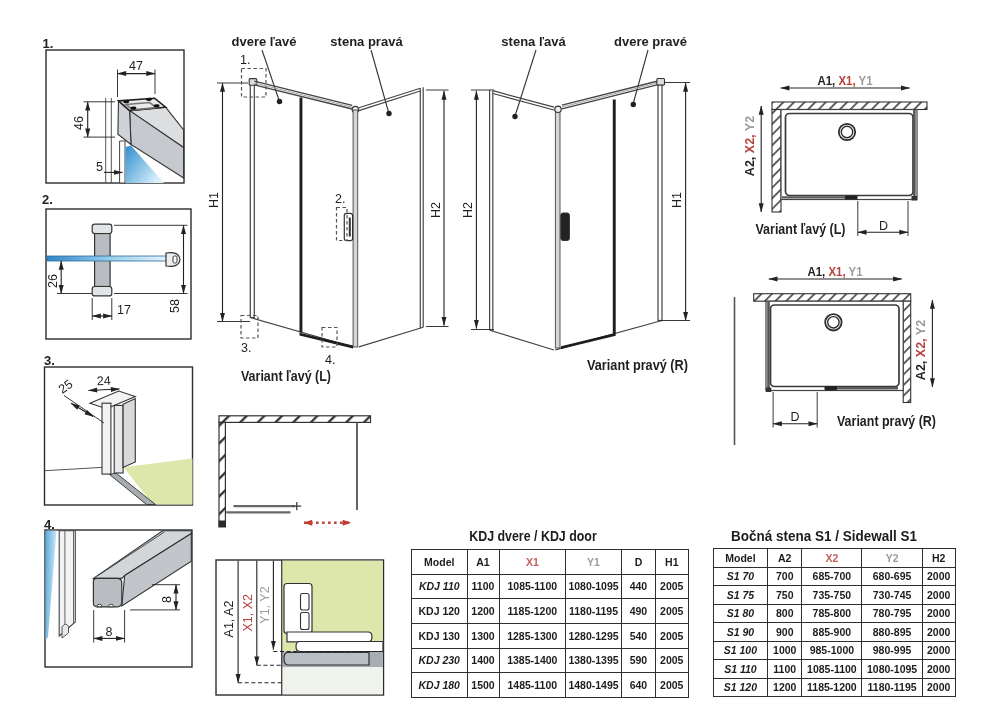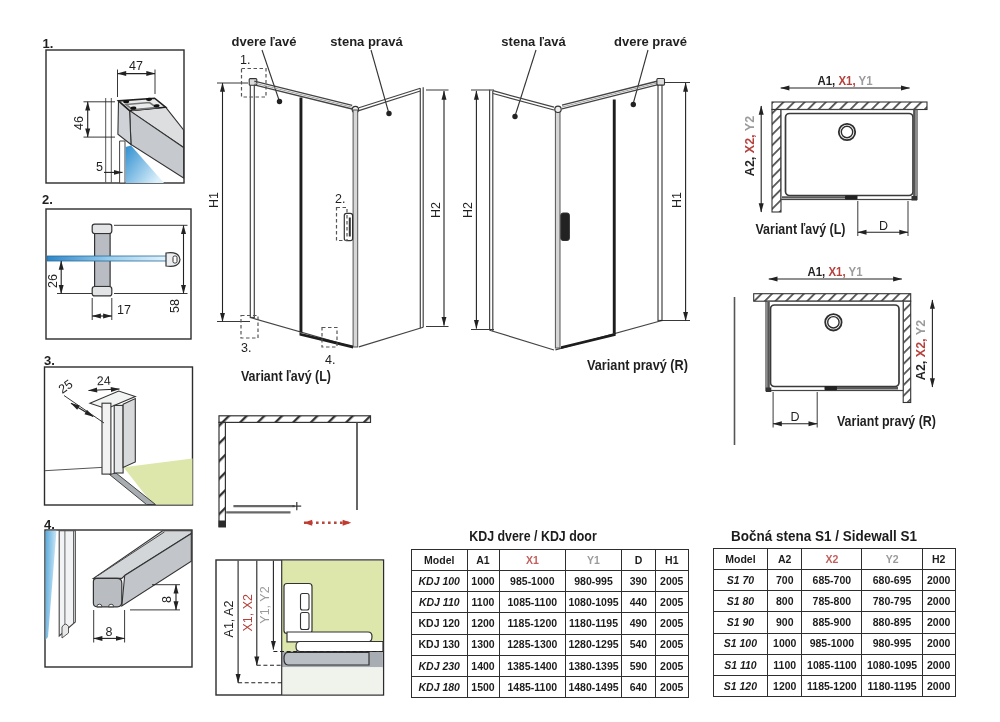--- a/index.html
+++ b/index.html
@@ -494,28 +494,20 @@
 <tbody>
         <tr>
           <td>Model</td>
           <td>A1</td>
           <td style="color:#c2605c">X1</td>
           <td style="color:#9b9b9b">Y1</td>
           <td>D</td>
           <td>H1</td>
         </tr>
 <tr>
-          <td style="font-style:italic">KDJ 100</td>
-          <td>1000</td>
-          <td>985-1000</td>
-          <td>980-995</td>
-          <td>390</td>
-          <td>2005</td>
-        </tr>
-<tr>
           <td style="font-style:italic">KDJ 110</td>
           <td>1100</td>
           <td>1085-1100</td>
           <td>1080-1095</td>
           <td>440</td>
           <td>2005</td>
         </tr>
 <tr>
           <td style="">KDJ 120</td>
           <td>1200</td>
@@ -570,20 +562,27 @@
           <td>H2</td>
         </tr>
 <tr>
           <td style="font-style:italic">S1 70</td>
           <td>700</td>
           <td>685-700</td>
           <td>680-695</td>
           <td>2000</td>
         </tr>
 <tr>
+          <td style="font-style:italic">S1 75</td>
+          <td>750</td>
+          <td>735-750</td>
+          <td>730-745</td>
+          <td>2000</td>
+        </tr>
+<tr>
           <td style="font-style:italic">S1 80</td>
           <td>800</td>
           <td>785-800</td>
           <td>780-795</td>
           <td>2000</td>
         </tr>
 <tr>
           <td style="font-style:italic">S1 90</td>
           <td>900</td>
           <td>885-900</td>

